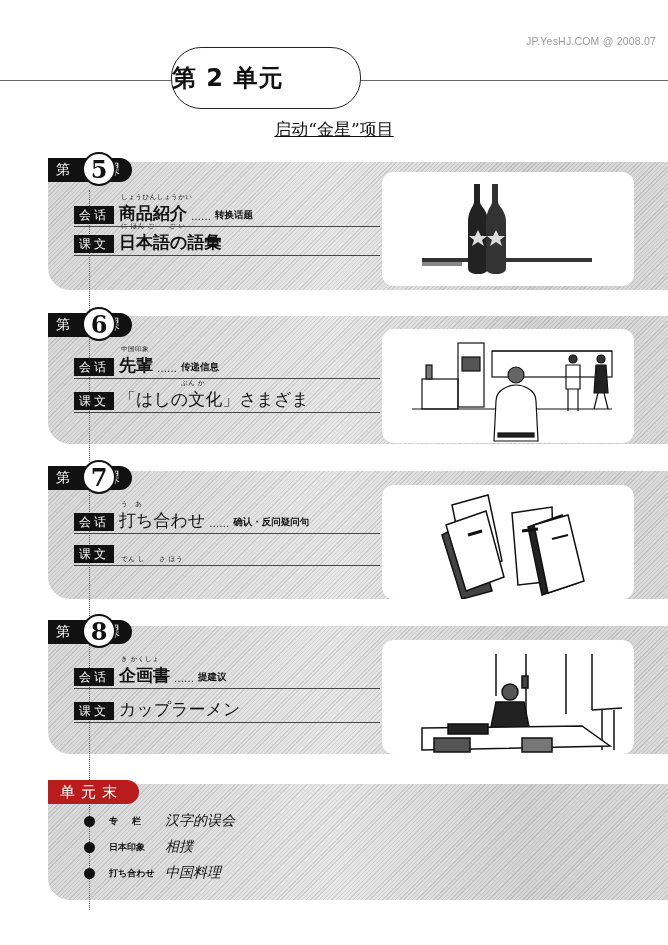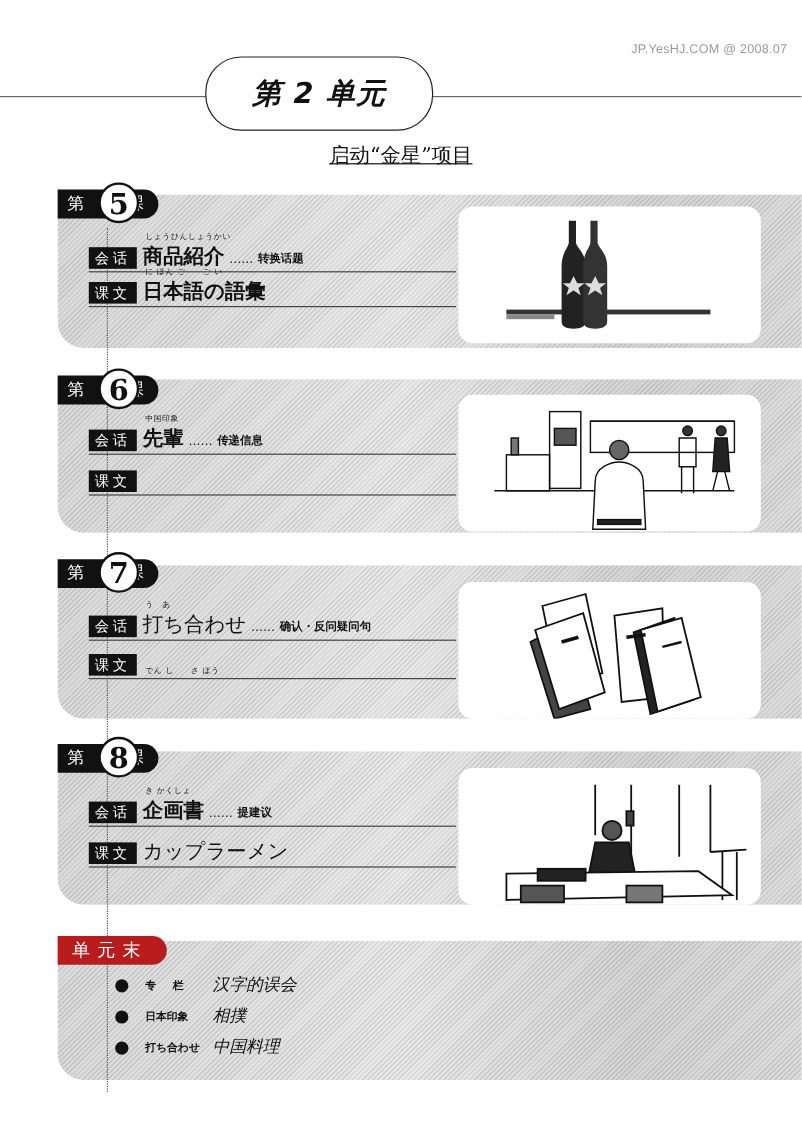--- a/index.html
+++ b/index.html
@@ -5,21 +5,21 @@
   html,body{margin:0;padding:0;}
   body{width:668px;height:945px;background:#fff;position:relative;overflow:hidden;
        font-family:"DejaVu Sans","Liberation Sans",sans-serif;color:#111;}
   .watermark{position:absolute;right:12px;top:14px;font-size:10.5px;color:#9a9a9a;
        font-family:"Liberation Sans",sans-serif;letter-spacing:.2px;margin-top:21px;}
   .unit-line{position:absolute;top:80px;height:1px;background:#666;}
   .unit-line.l{left:0;width:172px;}
   .unit-line.r{left:358px;width:310px;}
   .unit-pill{position:absolute;left:171px;top:47px;width:188px;height:60px;
        border:1.5px solid #222;border-radius:30px;background:#fff;
-       display:flex;align-items:center;justify-content:center;font-style:italic;}
+       display:flex;align-items:center;}
   .unit-pill span{font-size:24px;font-weight:bold;letter-spacing:1px;
        font-family:"DejaVu Sans",sans-serif;}
   .subtitle{position:absolute;left:0;width:668px;top:118px;text-align:center;
        font-size:17px;font-family:"DejaVu Serif",serif;text-decoration:underline;}
 
   .panel{position:absolute;left:48px;width:640px;border-radius:22px 0 0 22px;
        background:
         repeating-linear-gradient(135deg,rgba(0,0,0,.10) 0 1px,rgba(255,255,255,0) 1px 3px),
         linear-gradient(90deg,#d9d9d9,#e8e8e8 45%,#d4d4d4 75%,#dcdcdc);}
   .panel.p5{top:162px;height:128px;}
@@ -50,21 +50,21 @@
   .ruby{position:absolute;top:-9px;left:2px;font-size:6.5px;font-weight:normal;white-space:nowrap;letter-spacing:.5px;}
   .dots{font-size:10px;margin:0 4px 4px 4px;letter-spacing:0;}
   .note{font-size:9.5px;font-weight:bold;margin-bottom:4px;}
 
   .pic{position:absolute;left:382px;width:252px;height:114px;background:#fff;border-radius:12px;overflow:hidden;}
   .pic svg{width:100%;height:100%;display:block;}
 
   .end-tab{position:absolute;left:48px;top:780px;height:24px;background:#b91c1c;color:#fff;
        border-radius:0 14px 14px 0;padding:0 16px 0 12px;display:flex;align-items:center;
        font-family:"DejaVu Serif",serif;font-size:15px;letter-spacing:6px;}
-  .end-item{position:absolute;left:96px;display:flex;align-items:center;}
+  .end-item{position:absolute;left:84px;display:flex;align-items:center;}
   .bullet{width:11px;height:11px;border-radius:50%;background:#111;margin-right:14px;}
   .end-label{font-size:9px;font-weight:bold;width:56px;letter-spacing:0;}
   .end-label.spaced{letter-spacing:14px;}
   .end-text{font-family:"DejaVu Serif",serif;font-size:14px;font-style:italic;}
 </style>
 </head>
 <body>
 
 <div class="watermark">JP.YesHJ.COM @ 2008.07</div>
 
@@ -114,20 +114,21 @@
   <span class="ka">課</span>
 </div>
 <div class="row" style="top:356px">
   <span class="tag">会话</span>
   <span class="title"><span class="ruby">中国印象</span><span>先輩</span></span>
   <span class="dots">……</span>
   <span class="note">传递信息</span>
 </div>
 <div class="row" style="top:390px">
   <span class="tag">课文</span>
+  <span class="title light"><span class="ruby" style="left:62px">ぶん か</span><span>「はしの文化」さまざま</span></span>
 </div>
 <div class="pic" style="top:329px">
   <svg viewBox="0 0 252 114" fill="none" stroke="#111" stroke-width="1.2">
     <line x1="30" y1="80" x2="230" y2="80"></line>
     <rect x="76" y="14" width="26" height="64"></rect>
     <rect x="80" y="28" width="18" height="14" fill="#555"></rect>
     <rect x="40" y="50" width="36" height="30"></rect>
     <rect x="44" y="36" width="6" height="14" fill="#777"></rect>
     <line x1="110" y1="22" x2="230" y2="22"></line>
     <rect x="110" y="22" width="120" height="26"></rect>

